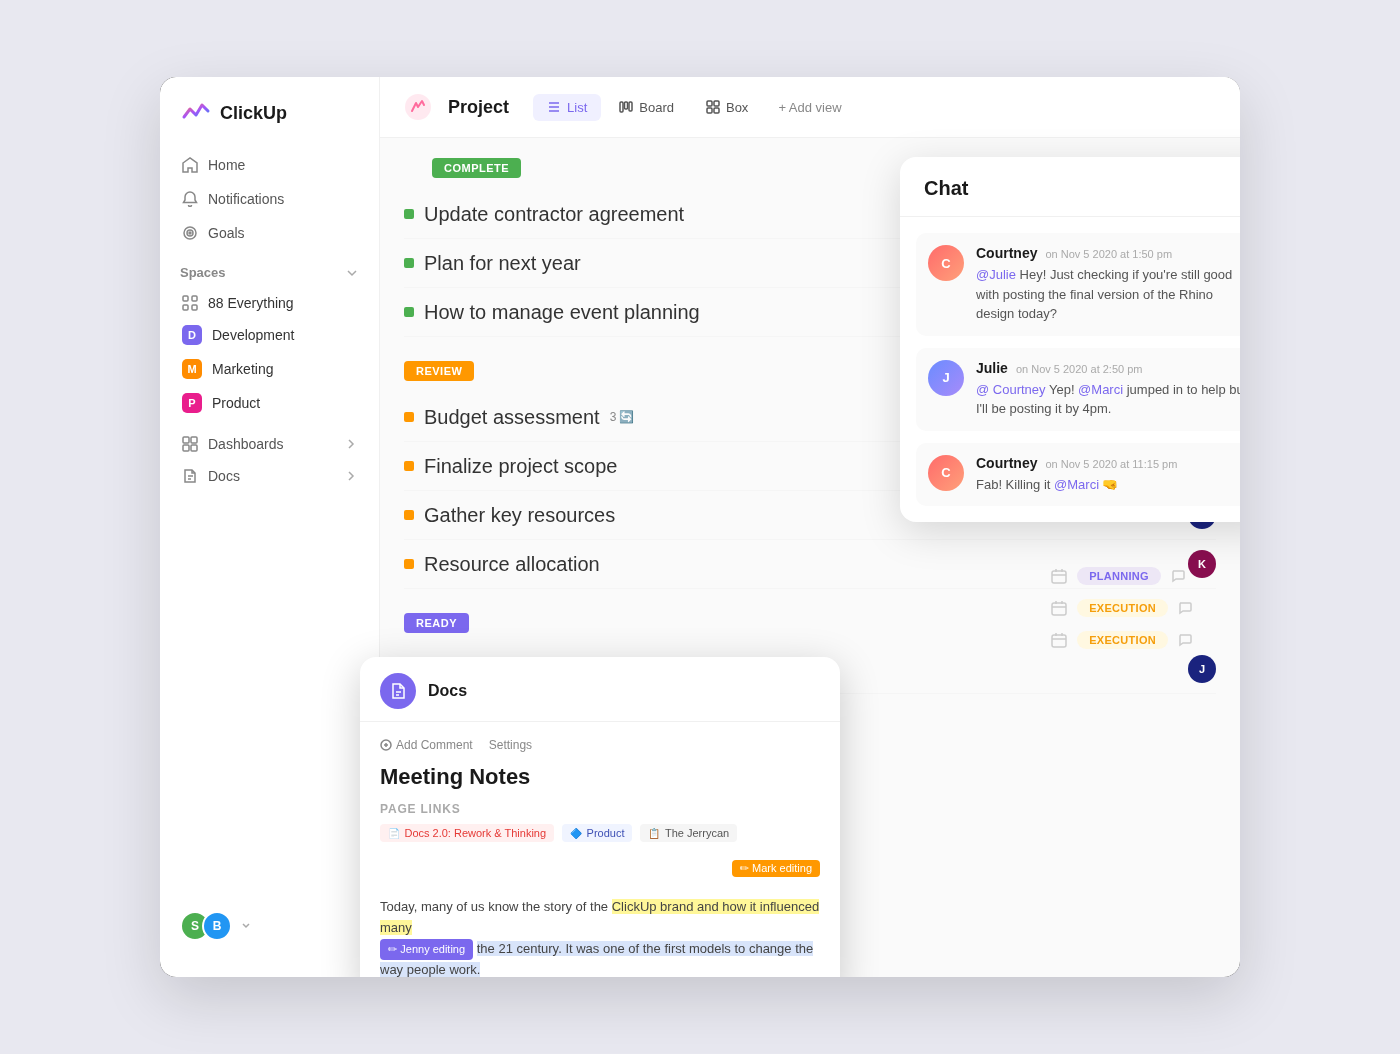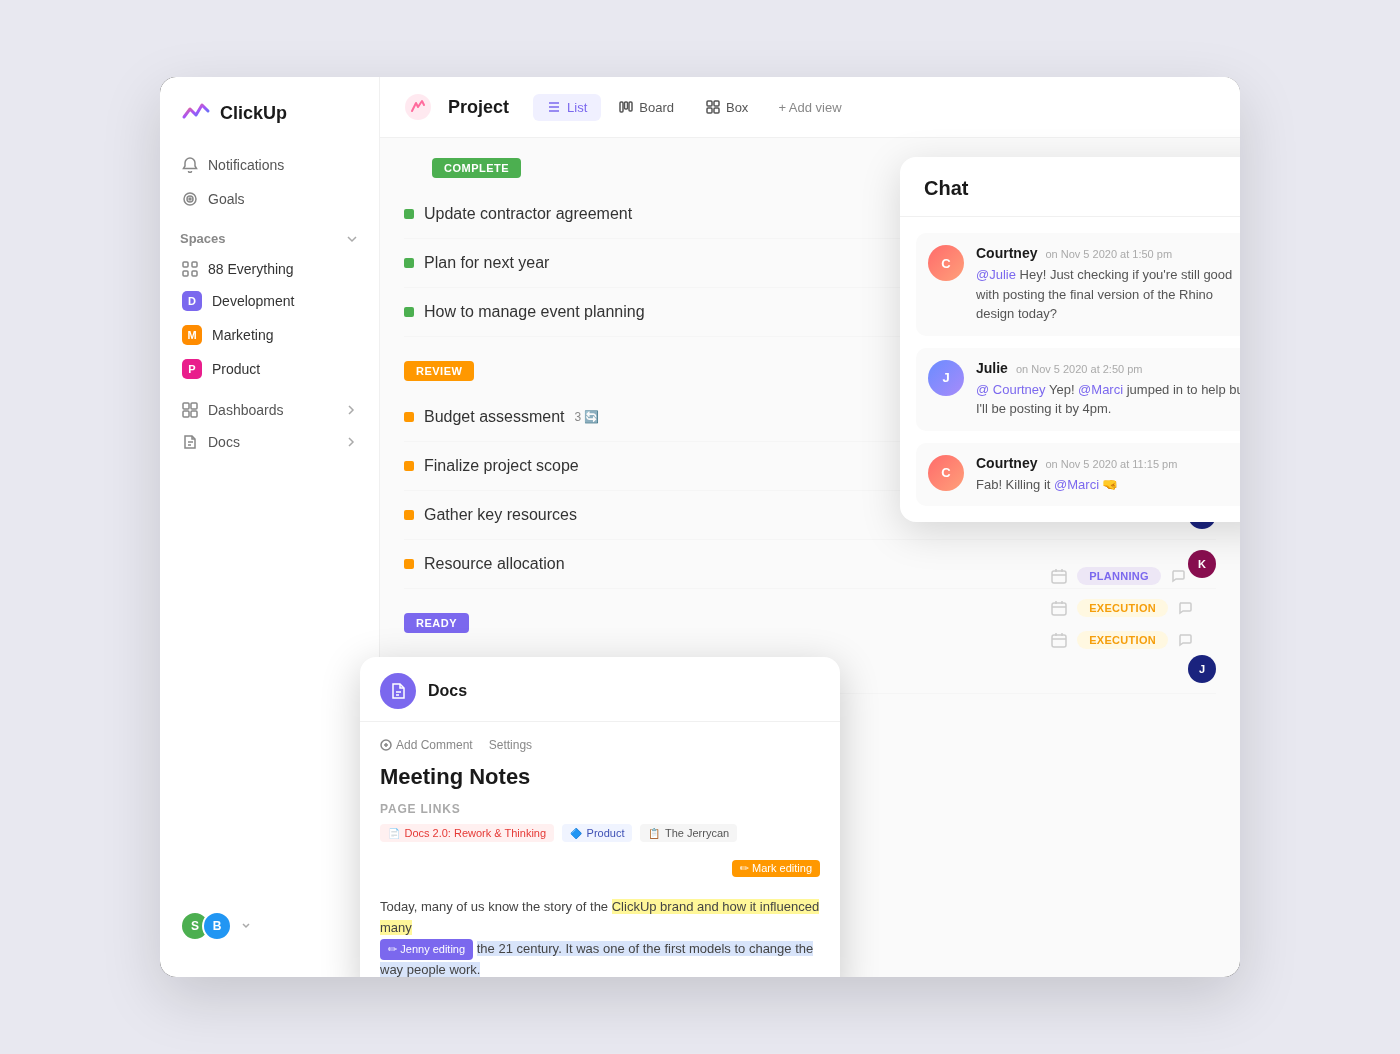--- a/index.html
+++ b/index.html
@@ -291,21 +291,21 @@
       height: 10px;
       border-radius: 2px;
       flex-shrink: 0;
     }
 
     .task-dot.green { background: #4caf50; }
     .task-dot.orange { background: #ff9800; }
     .task-dot.blue { background: #7b68ee; }
 
     .task-name {
-      font-size: 16px;
+      font-size: 20px;
       color: #333;
     }
 
     .task-count {
       font-size: 12px;
       color: #888;
     }
 
     .user-avatar-placeholder {
       width: 28px;
@@ -563,20 +563,26 @@
             <stop offset="50%" style="stop-color:#a855f7"></stop>
             <stop offset="100%" style="stop-color:#3b82f6"></stop>
           </linearGradient>
         </defs>
         <path d="M4 20 L10 12 L16 18 L22 8 L28 14" stroke="url(#lg1)" stroke-width="3" fill="none" stroke-linecap="round" stroke-linejoin="round"></path>
       </svg>
       <span class="logo-text">ClickUp</span>
     </div>
 
     <div class="sidebar-nav">
+      <div class="nav-item">
+        <svg class="nav-icon" viewBox="0 0 16 16" fill="none" stroke="currentColor" stroke-width="1.5">
+            <path d="M1 6l7-5 7 5v9H10v-4H6v4H1z"></path>
+          </svg>
+        <span>Home</span>
+      </div>
       <div class="nav-item">
         <svg class="nav-icon" viewBox="0 0 16 16" fill="none" stroke="currentColor" stroke-width="1.5">
             <path d="M8 1a5 5 0 00-5 5v3l-1.5 2.5h13L13 9V6a5 5 0 00-5-5z"></path>
             <path d="M6.5 14a1.5 1.5 0 003 0"></path>
           </svg>
         <span>Notifications</span>
       </div>
       <div class="nav-item">
         <svg class="nav-icon" viewBox="0 0 16 16" fill="none" stroke="currentColor" stroke-width="1.5">
             <circle cx="8" cy="8" r="6"></circle>

